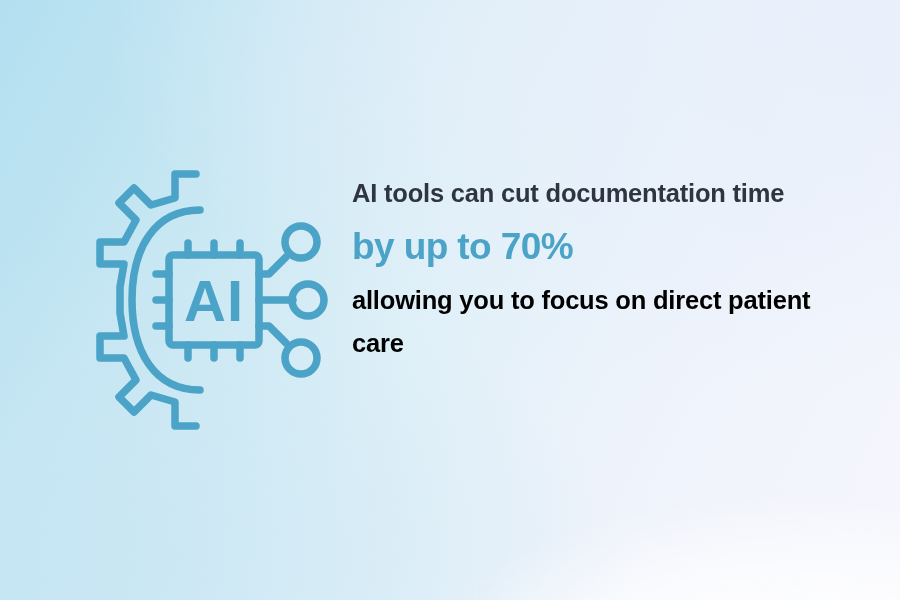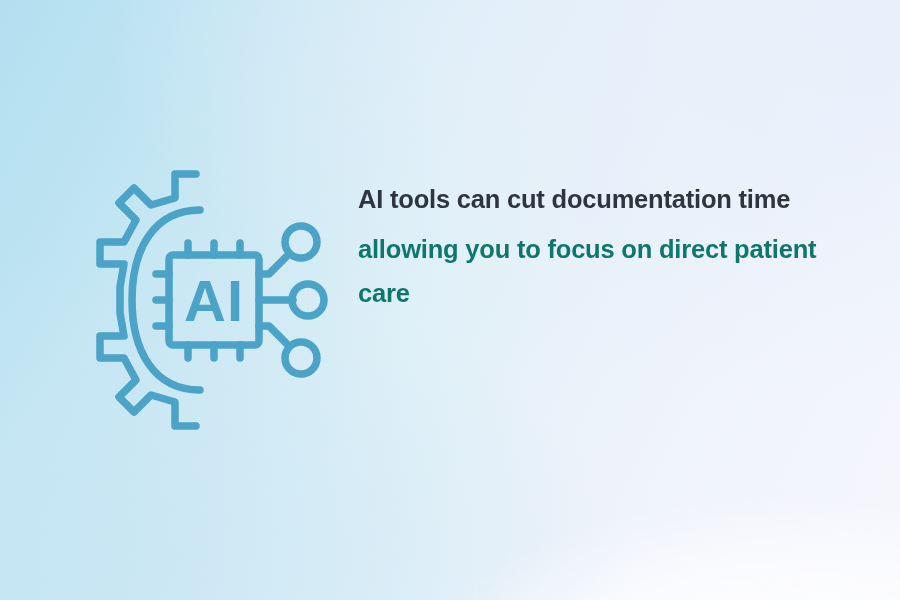--- a/index.html
+++ b/index.html
@@ -80,42 +80,42 @@
   #icon-area svg { display: block; width: 100%; height: 100%; }
 
   #text-block {
     position: absolute;
     left: 352px;
     top: 172px;
     width: 500px;
   }
 
   .line {
-    margin: 6px;
+    margin: 0;
     letter-spacing: -0.2px;
   }
   .headline {
     font-size: 25.5px;
     line-height: 1.72;
     font-weight: 700;
     color: #2e3540;
   }
   .stat {
     font-size: 37px;
     line-height: 1.45;
     font-weight: 700;
     color: #4ba3c7;
     letter-spacing: -0.6px;
     margin-top: 4px;
   }
   .subline {
     font-size: 25.5px;
     line-height: 1.72;
     font-weight: 700;
-    color: #0f766e;
+    color: #000000;
     margin-top: 5px;
   }
 </style>
 </head>
 <body>
 
 <div id="slide">
 
   <div id="bg-gradient"></div>
   <div id="bg-wash-tr"></div>
@@ -176,16 +176,17 @@
       <circle cx="229" cy="79" r="16"></circle>
       <circle cx="236" cy="137" r="16"></circle>
       <circle cx="229" cy="195" r="16"></circle>
 
       <text x="142" y="137" text-anchor="middle" dominant-baseline="central" stroke="none" fill="#4ba3c7" font-family="Liberation Sans, sans-serif" font-size="58" font-weight="700" letter-spacing="1">AI</text>
     </svg>
   </div>
 
   <div id="text-block">
     <p class="line headline">AI tools can cut documentation time</p>
+    <p class="line stat">by up to 70%</p>
     <p class="line subline">allowing you to focus on direct patient care</p>
   </div>
 
 </div>
 
 </body></html>

